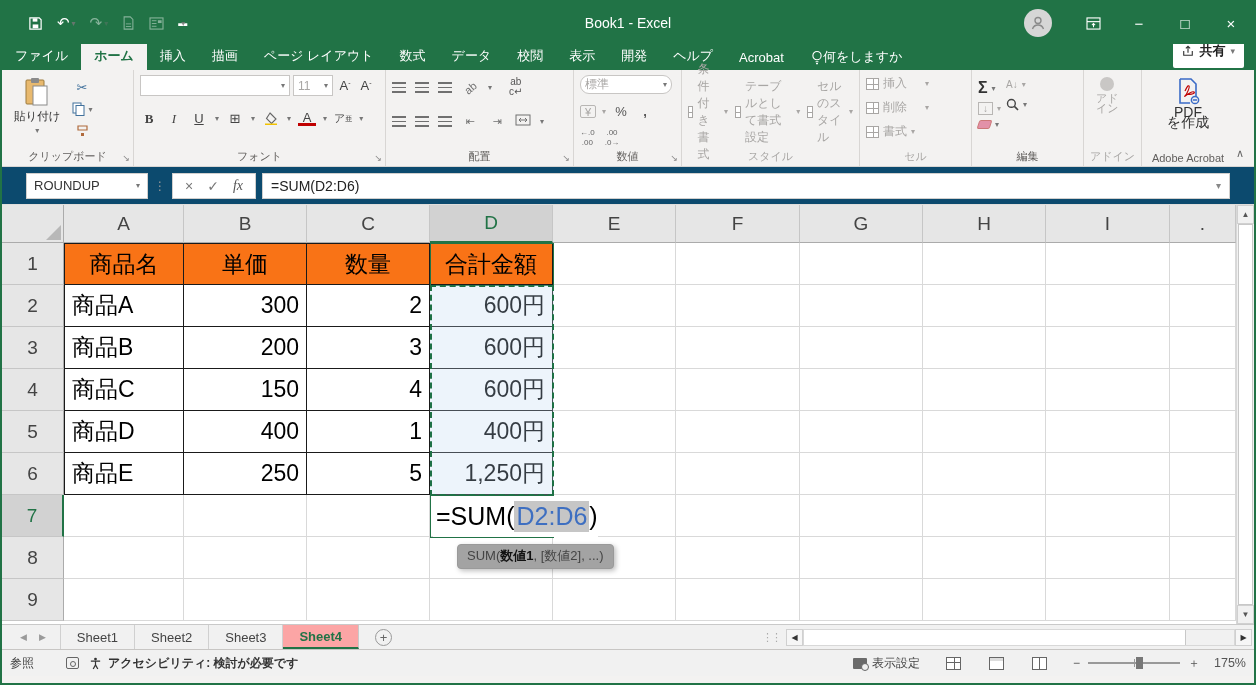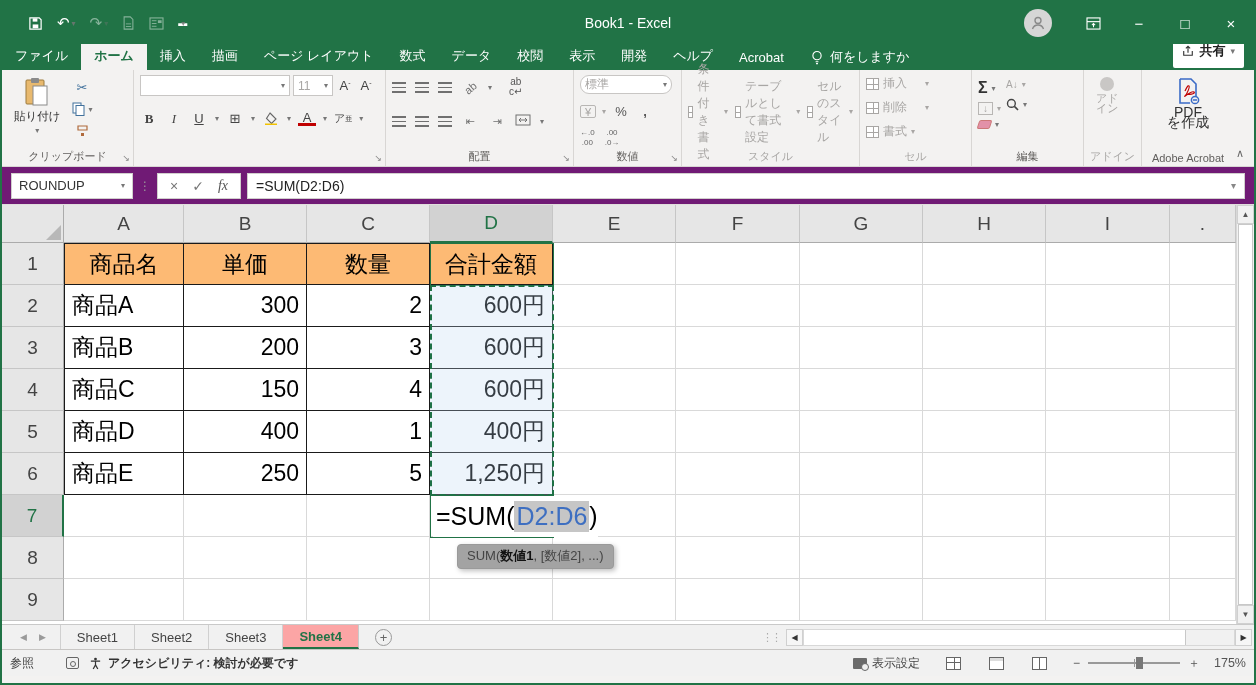--- a/index.html
+++ b/index.html
@@ -16,21 +16,21 @@
   .title-text { position:absolute; left:0; right:0; text-align:center; font-size:14px; pointer-events:none; }
   .win-controls { margin-left:auto; display:flex; align-items:center; height:100%; }
   .avatar { width:28px; height:28px; border-radius:50%; background:#D6D6D6; color:#8A8A8A; display:flex; align-items:center; justify-content:center; margin-right:18px; }
   .wc-btn { width:46px; height:100%; display:flex; align-items:center; justify-content:center; font-size:15px; }
   .ribbon-display-btn { font-size:13px; }
 
   
   .tabrow { height:26px; background:#217346; display:flex; align-items:flex-end; color:#fff; flex:0 0 auto; }
   .rtab { padding:4px 13px 5px; font-size:13px; white-space:nowrap; cursor:default; }
   .rtab.active { background:#F3F2F1; color:#217346; font-weight:700; }
-  .tellme { display:flex; align-items:center; gap:7px; margin-left:14px; font-size:13px; padding-bottom:4px; }
+  .tellme { display:flex; align-items:center; margin-left:14px; font-size:13px; padding-bottom:4px; }
   .share-btn { margin-left:auto; margin-right:10px; margin-bottom:2px; background:#fff; color:#222; font-size:13px; font-weight:700; padding:8px 9px; border-radius:2px; display:flex; align-items:center; gap:5px; }
   .share-btn .chev { font-weight:400; font-size:9px; }
 
   
   .ribbon { height:97px; background:#F3F2F1; display:flex; border-bottom:1px solid #D8D6D4; flex:0 0 auto; position:relative; }
   .rgroup { position:relative; border-right:1px solid #D8D6D4; padding:5px 6px 18px; display:flex; gap:5px; }
   .glabel { position:absolute; bottom:2px; left:0; right:0; text-align:center; font-size:11px; color:#605E5C; white-space:nowrap; }
   .launcher { position:absolute; bottom:3px; right:3px; font-size:9px; color:#888; }
   .bigbtn { display:flex; flex-direction:column; align-items:center; justify-content:flex-start; font-size:11.5px; color:#333; padding:2px 6px; gap:2px; }
   .minicol { display:flex; flex-direction:column; justify-content:flex-start; gap:6px; padding-top:4px; }
@@ -41,21 +41,21 @@
   .disabled, .disabled * { color:#A8A6A4 !important; }
   .lines { display:inline-block; width:14px; height:11px; background:repeating-linear-gradient(#707070 0 1.5px, transparent 1.5px 4.5px); }
   .fontrow { display:flex; align-items:center; gap:3px; }
   .minigrid { display:inline-block; width:13px; height:12px; border:1px solid #A8A6A4; background:linear-gradient(#A8A6A4 1px, transparent 1px) 0 5px/100% 6px no-repeat, linear-gradient(90deg,#A8A6A4 1px,transparent 1px) 6px 0/7px 100% no-repeat,#fff; }
   .twoline { font-size:10px; line-height:10px; text-align:center; }
   .sum-sym { font-size:16px; font-weight:700; color:#333; }
   .eraser { display:inline-block; width:13px; height:9px; background:#E291A8; border-radius:2px; transform:skewX(-18deg); border:1px solid #C77; }
   .collapse-chevron { position:absolute; right:10px; bottom:6px; font-size:11px; color:#666; }
 
   
-  .formularow { height:38px; background:#701a75; display:flex; align-items:center; padding:0 9px; gap:6px; border-bottom:1px solid #E0DEDC; flex:0 0 auto; }
+  .formularow { height:38px; background:#0c4a6e; display:flex; align-items:center; padding:0 24px; gap:6px; border-bottom:1px solid #E0DEDC; flex:0 0 auto; }
   .namebox { width:122px; height:26px; background:#fff; border:1px solid #D1CFCD; display:flex; align-items:center; justify-content:space-between; padding:0 7px; font-size:13px; color:#333; }
   .fb-handle { color:#999; font-size:12px; }
   .fxbox { height:26px; background:#fff; border:1px solid #D1CFCD; display:flex; align-items:center; gap:14px; padding:0 12px; }
   .fxbox .x { color:#777; font-size:14px; }
   .fxbox .ok { color:#777; font-size:14px; }
   .fxbox .fx { font-family:"Liberation Serif","DejaVu Serif",serif; font-style:italic; font-size:14px; color:#555; }
   .fbinput { flex:1; height:26px; background:#fff; border:1px solid #D1CFCD; display:flex; align-items:center; padding:0 8px; font-size:14px; color:#222; }
   .fbinput .expand { margin-left:auto; color:#888; font-size:10px; }
 
   
@@ -64,21 +64,21 @@
   .corner { background:#E6E6E6; border-right:1px solid #ABABAB; border-bottom:1px solid #ABABAB; position:relative; }
   .corner::after { content:""; position:absolute; right:2px; bottom:2px; width:0; height:0; border-bottom:15px solid #B8B8B8; border-left:15px solid transparent; }
   .colh { background:#E6E6E6; border-right:1px solid #C6C6C6; border-bottom:1px solid #ABABAB; color:#444; font-size:19px; display:flex; align-items:center; justify-content:center; }
   .colh.on { background:#D2D2D2; color:#217346; border-bottom:2px solid #217346; }
   .rowh { background:#E6E6E6; border-right:1px solid #ABABAB; border-bottom:1px solid #C6C6C6; color:#444; font-size:19px; display:flex; align-items:center; justify-content:center; }
   .rowh.on { background:#D2D2D2; color:#217346; border-right:2px solid #217346; }
   .cell { border-right:1px solid #D9D9D9; border-bottom:1px solid #D9D9D9; font-size:23px; color:#000; display:flex; align-items:center; padding:0 7px; white-space:nowrap; overflow:visible; }
   .cell.tcell { border-right:1px solid #1a1a1a; border-bottom:1px solid #1a1a1a; }
   .cell.bl { border-left:1px solid #1a1a1a; }
   .cell.bt { border-top:1px solid #1a1a1a; }
-  .cell.thead-cell { background:#fdba74; justify-content:center; }
+  .cell.thead-cell { background:#f97316; justify-content:center; }
   .cell.al { justify-content:flex-start; }
   .cell.ar { justify-content:flex-end; }
 
   .sel-range { position:absolute; left:428px; top:80px; width:124px; height:211px; border:2px dashed #1E7145; background:rgba(190,214,240,0.28); pointer-events:none; }
   .d1-box { position:absolute; left:428px; top:38px; width:124px; height:43px; border:1px solid #217346; pointer-events:none; }
   .d7-box { position:absolute; left:428px; top:290px; width:124px; height:43px; border:1px solid #217346; border-right:none; pointer-events:none; }
   .formula-cell { position:absolute; left:431px; top:291px; height:41px; display:flex; align-items:center; background:#fff; font-size:25px; color:#000; padding-left:3px; white-space:nowrap; z-index:3; }
   .formula-cell .ref { color:#3E6FC1; background:#C6C6C6; padding:1px 2px; }
   .fn-tooltip { position:absolute; left:455px; top:339px; background:#a3a3a3; border:1px solid #9A9A9A; border-radius:4px; box-shadow:2px 2px 5px rgba(0,0,0,.25); font-size:13px; color:#444; padding:2px 9px 3px; z-index:4; white-space:nowrap; }
   .fn-tooltip b { color:#111; }
@@ -274,20 +274,21 @@
         </span>
           <span class="chev">▾</span>
         <span class="iconbtn" style="border-bottom:3px solid #C00000;height:15px;">A</span>
           <span class="chev">▾</span>
         <span class="iconbtn" style="font-size:11px;">
             <span>ア</span>
             <sub style="font-size:7px;">亜</sub>
           </span>
           <span class="chev">▾</span>
       </div>
+      <span class="glabel">フォント</span>
       <span class="launcher">↘</span>
     </div>
 
     <div class="rgroup" style="width:188px;flex-direction:column;">
       <div class="fontrow" style="gap:9px;margin-top:2px;">
         <span class="lines"></span>
         <span class="lines"></span>
         <span class="lines"></span>
         <span class="iconbtn" style="font-size:11px;transform:rotate(-40deg);color:#707070;">ab</span>
           <span class="chev">▾</span>

